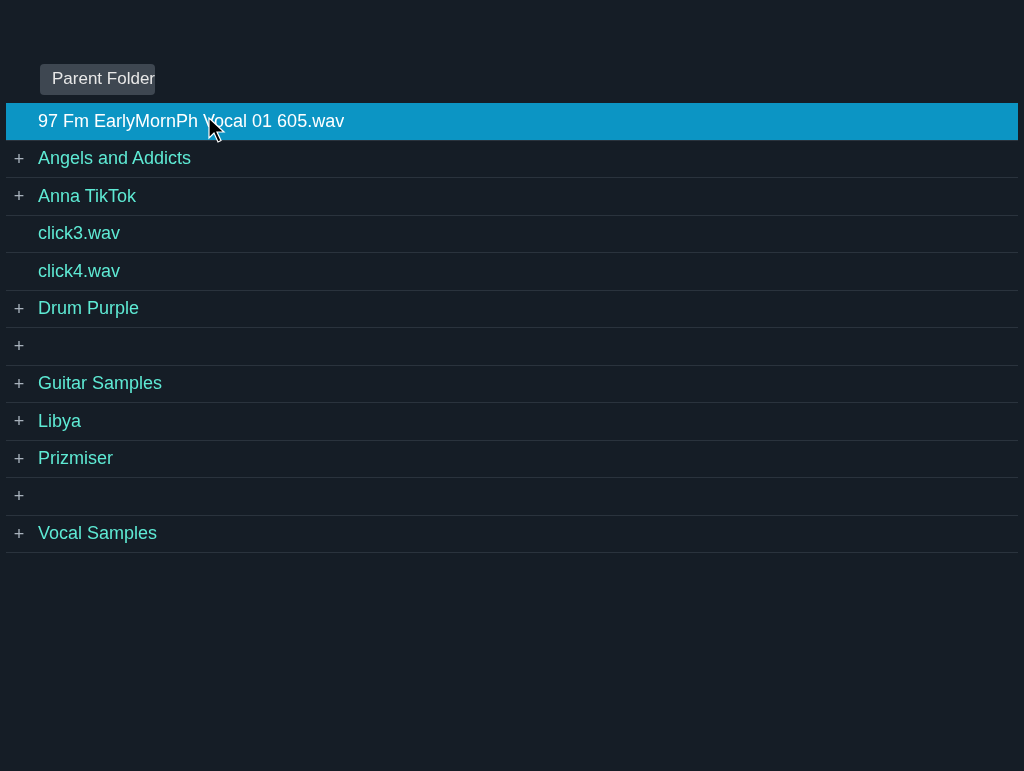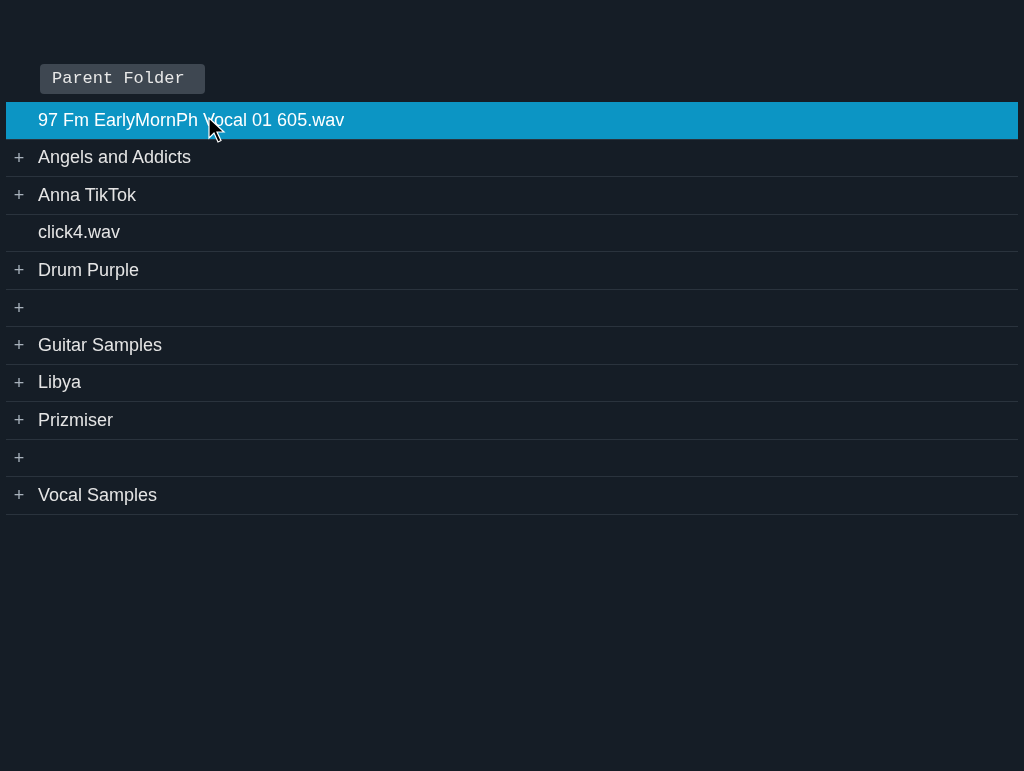--- a/index.html
+++ b/index.html
@@ -16,28 +16,27 @@
     }
     .container {
       padding-top: 64px;
       padding-left: 6px;
     }
     .parent-folder-btn {
       display: inline-block;
       background: #3e4751;
       color: #e8e8e8;
       font-size: 17px;
-      padding: 5px 20px 6px 12px;
+      padding: 5px 0 6px 12px;
       border-radius: 4px;
       margin-left: 34px;
       margin-bottom: 8px;
       border: none;
       cursor: pointer;
       font-weight: 400;
-      font-family: Liberation Mono, monospace;
     }
     .file-list {
       width: 1012px;
     }
     .file-row {
       display: flex;
       align-items: center;
       height: 37.5px;
       border-bottom: 1px solid #2a333d;
       cursor: pointer;
@@ -54,21 +53,21 @@
       color: #a8b2bc;
       font-size: 18px;
       font-weight: 400;
       line-height: 1;
       flex-shrink: 0;
     }
     .expand-icon.hidden {
       visibility: hidden;
     }
     .file-label {
-      color: #e5e5e5;
+      color: #5eead4;
       font-size: 18px;
       padding-left: 6px;
       white-space: nowrap;
       overflow: hidden;
     }
     .file-row.selected .file-label {
       padding-left: 6px;
     }
     .cursor-overlay {
       position: absolute;
@@ -99,20 +98,24 @@
       <span class="file-label">Angels and Addicts</span>
     </div>
 
     <div class="file-row">
       <span class="expand-icon">+</span>
       <span class="file-label">Anna TikTok</span>
     </div>
 
 
 
+    <div class="file-row">
+      <span class="expand-icon hidden">+</span>
+      <span class="file-label">click3.wav</span>
+    </div>
 
     <div class="file-row">
       <span class="expand-icon hidden">+</span>
       <span class="file-label">click4.wav</span>
     </div>
 
 
     <div class="file-row">
       <span class="expand-icon">+</span>
       <span class="file-label">Drum Purple</span>

